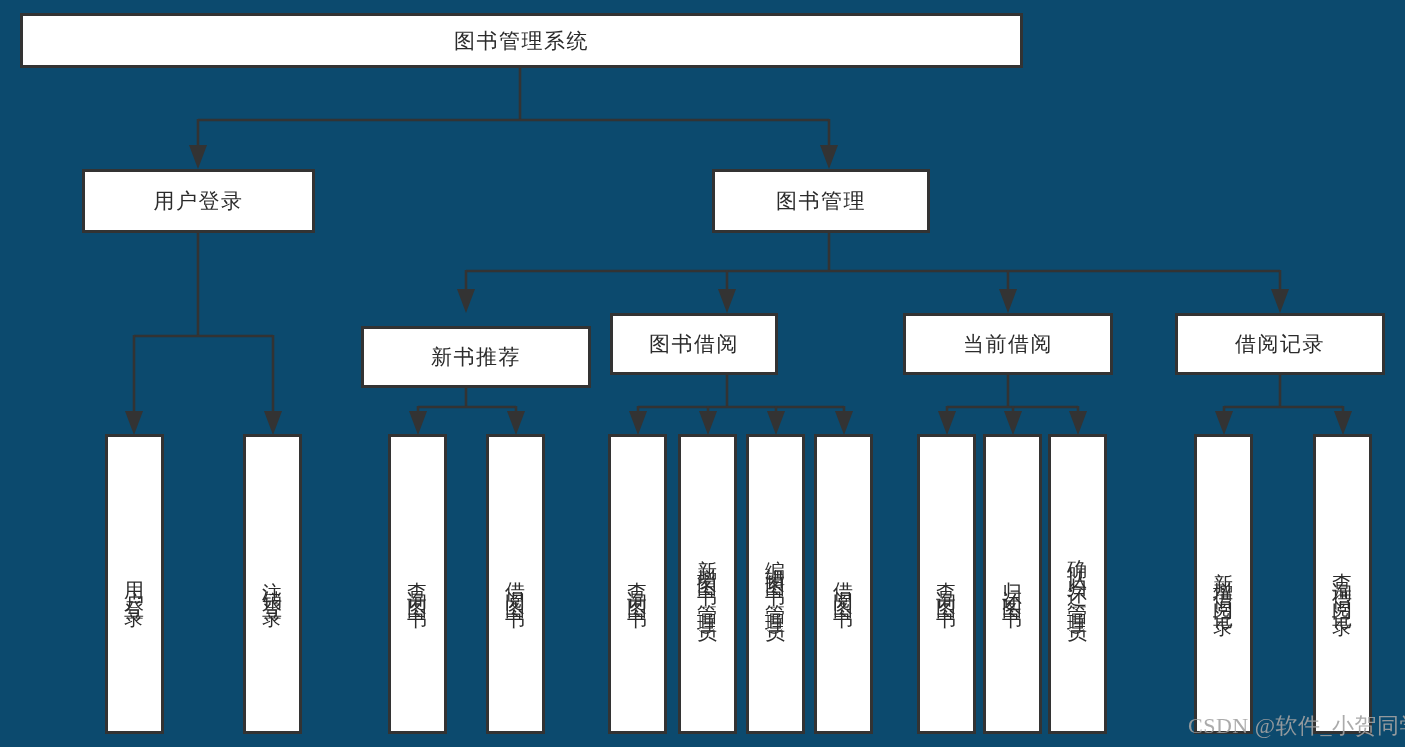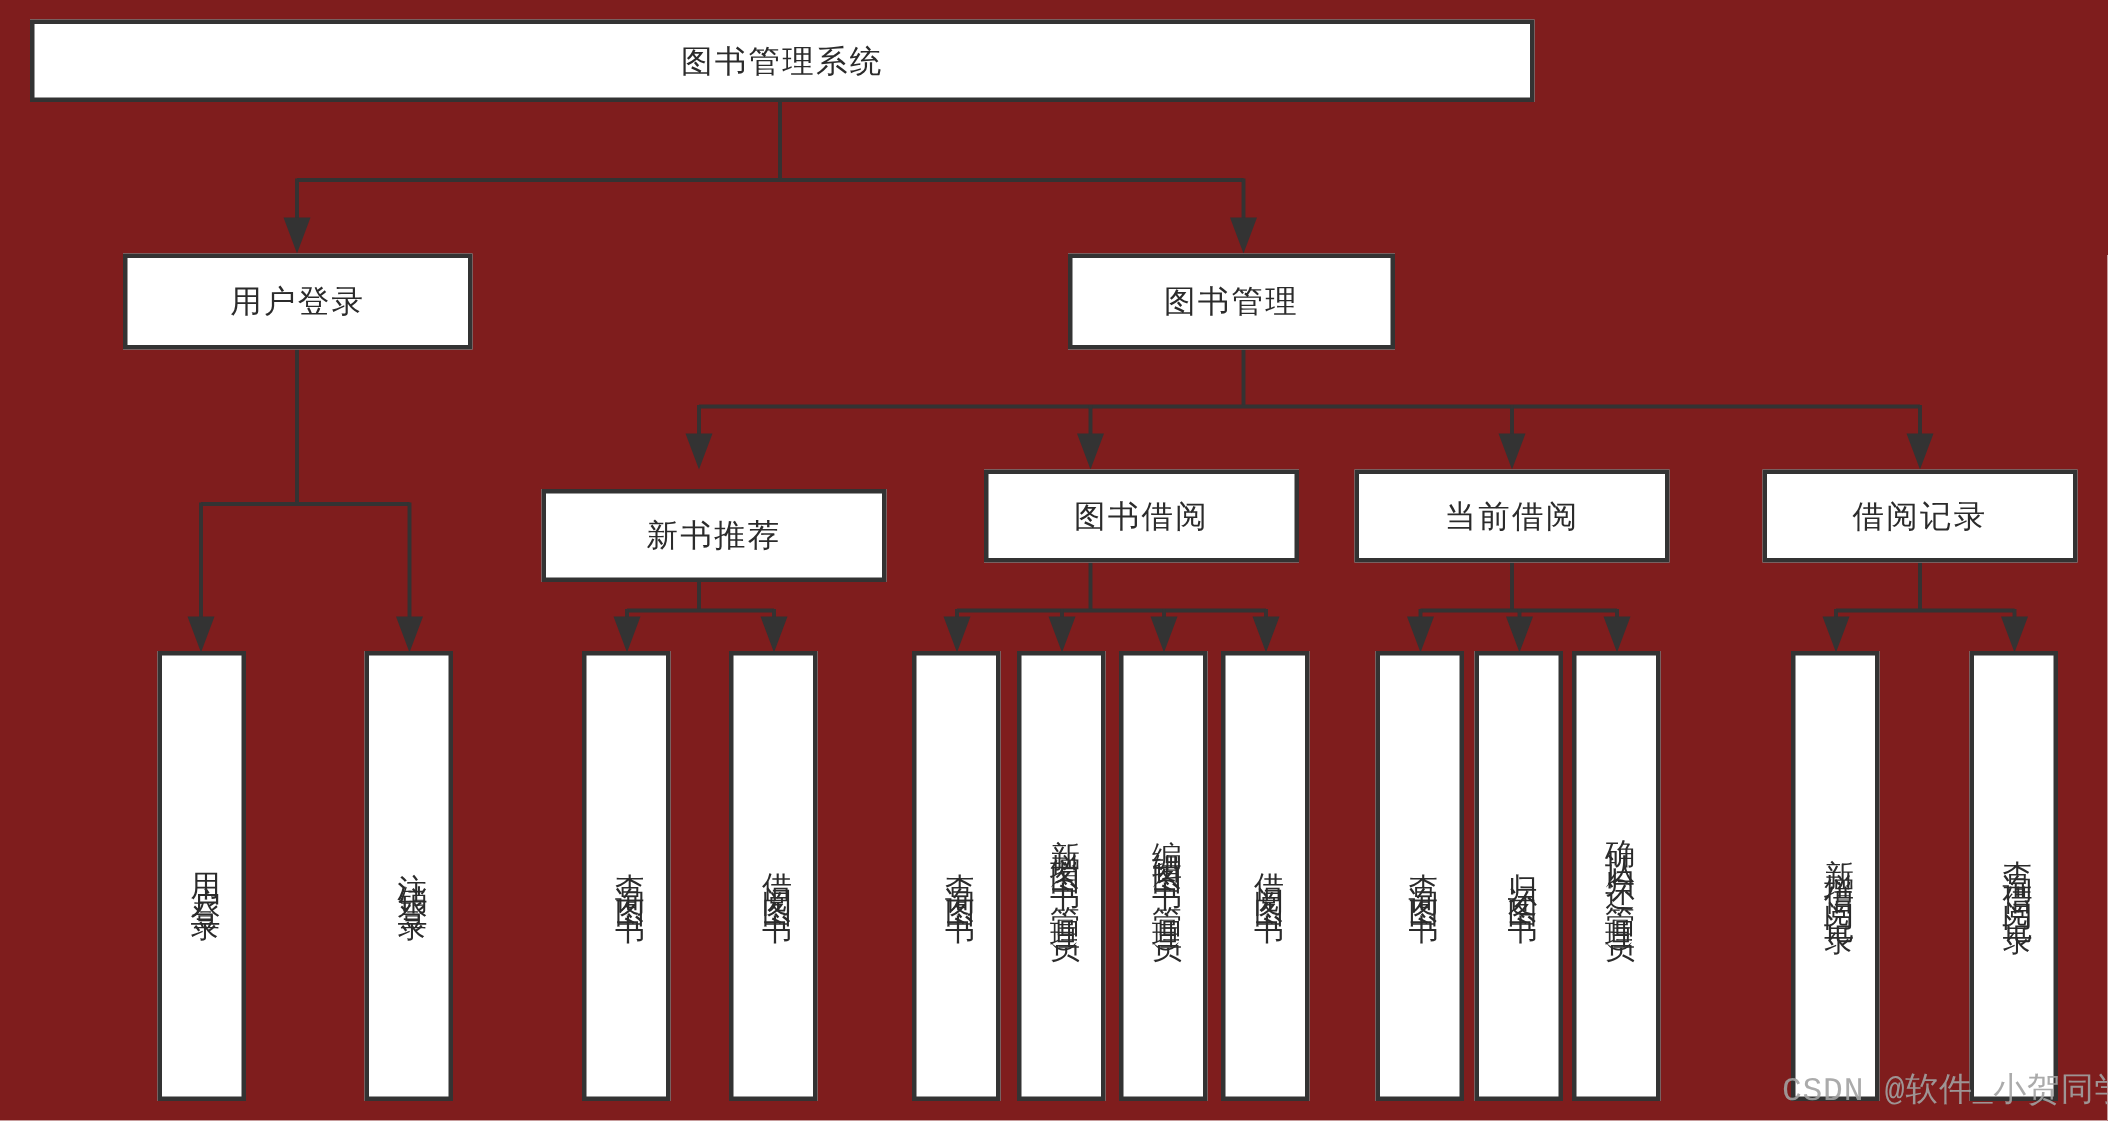--- a/index.html
+++ b/index.html
@@ -1,22 +1,22 @@
 <!DOCTYPE html>
 <html><head>
 <meta charset="utf-8">
 <style>
   * { margin: 0; padding: 0; box-sizing: border-box; }
   html, body { background: #ffffff; }
   .canvas {
     position: relative;
     width: 1405px;
     height: 747px;
-    background: #7f1d1d;
-    font-family: Liberation Mono, monospace;
+    background: #0c4a6e;
+    font-family: Liberation Serif, serif;
     overflow: hidden;
   }
   svg.wires { position: absolute; left: 0; top: 0; width: 1405px; height: 747px; }
   .wires line { stroke: #333333; stroke-width: 2.6; }
   .wires polygon { fill: #333333; }
   .hbox {
     position: absolute;
     background: #ffffff;
     border: 3px solid #333333;
     display: flex;
@@ -122,21 +122,21 @@
     <line x1="1343" y1="406" x2="1343" y2="414"></line>
     <polygon points="1334,411 1352,411 1343,435"></polygon>
   </svg>
 
   <div class="hbox" style="left:20px; top:13px; width:1003px; height:55px;">图书管理系统</div>
 
   <div class="hbox" style="left:82px; top:169px; width:233px; height:64px;">用户登录</div>
   <div class="hbox" style="left:712px; top:169px; width:218px; height:64px;">图书管理</div>
 
   <div class="hbox" style="left:361px; top:326px; width:230px; height:62px;">新书推荐</div>
-  <div class="hbox" style="left:656px; top:313px; width:210px; height:62px;">图书借阅</div>
+  <div class="hbox" style="left:610px; top:313px; width:168px; height:62px;">图书借阅</div>
   <div class="hbox" style="left:1175px; top:313px; width:210px; height:62px;">借阅记录</div>
   <div class="hbox" style="left:903px; top:313px; width:210px; height:62px;">当前借阅</div>
 
   <div class="vbox" style="left:105px; top:434px;">
     <span class="vtext">用户登录</span>
   </div>
   <div class="vbox" style="left:243px; top:434px;">
     <span class="vtext">注销登录</span>
   </div>
 

